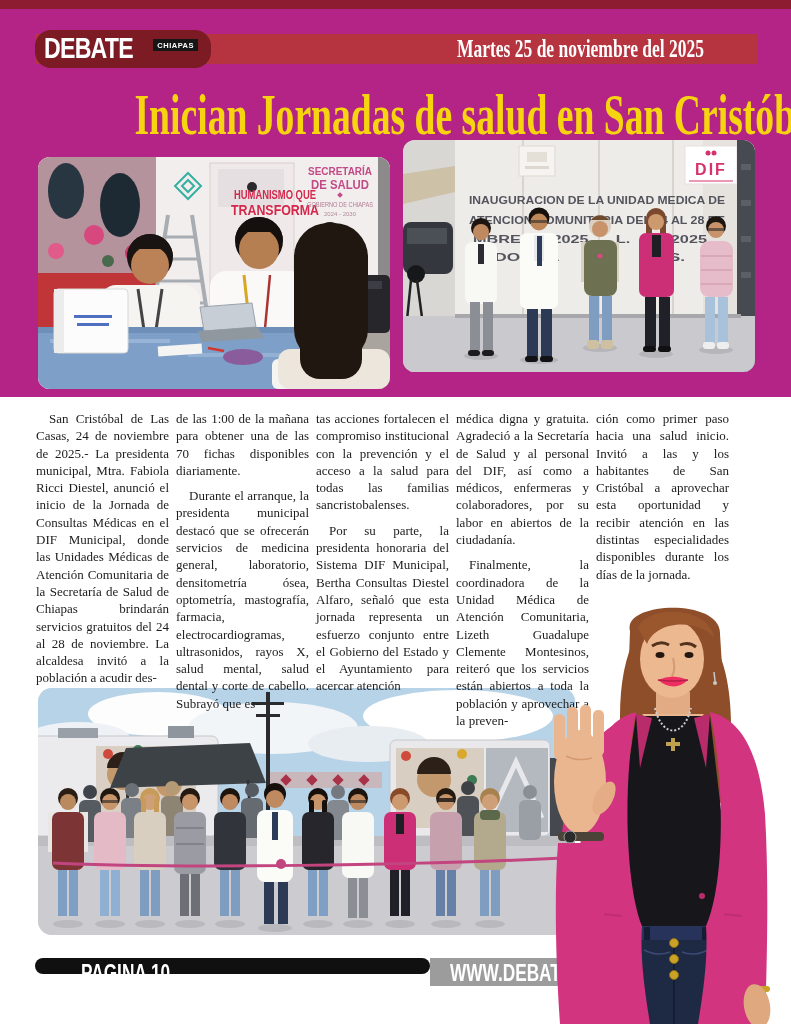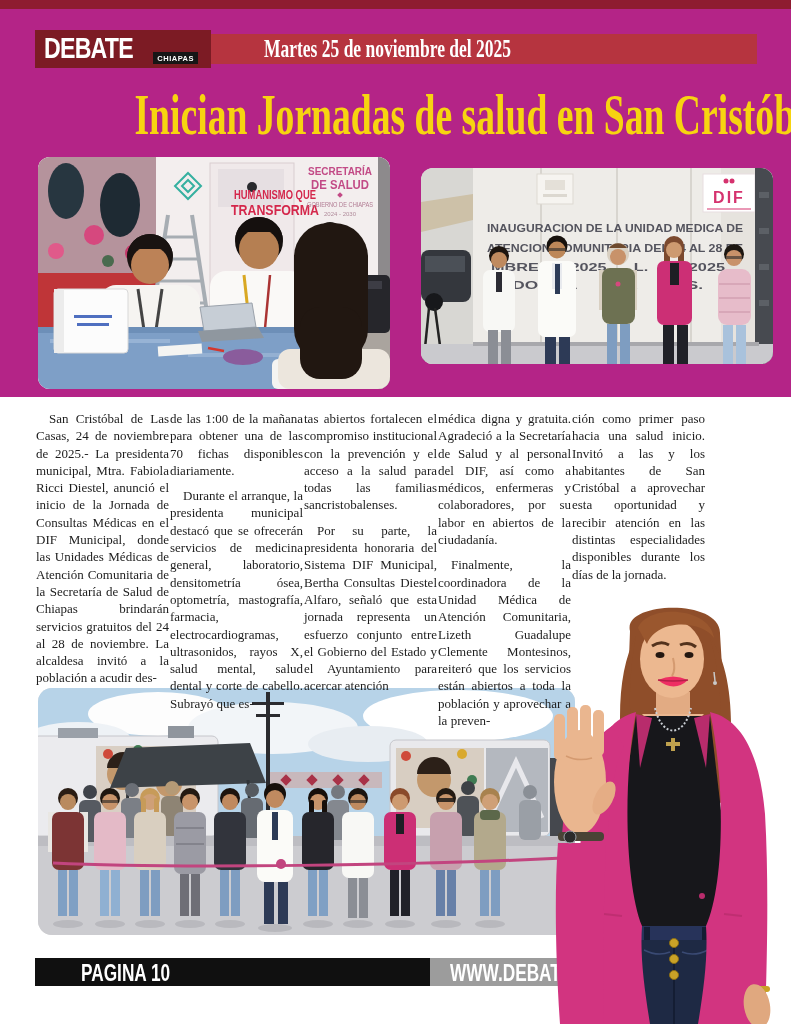--- a/index.html
+++ b/index.html
@@ -5,50 +5,50 @@
   html,body { margin:0; padding:0; background:#ffffff; }
   .page { position:relative; width:791px; height:1024px; background:#ffffff; overflow:hidden;
           font-family:"Liberation Serif", serif; }
 
   
   .magenta-block { position:absolute; left:0; top:0; width:791px; height:397px; background:#b42487; }
   .top-strip { position:absolute; left:0; top:0; width:791px; height:9px; background:#8e1c30; }
 
   
   .masthead-bar { position:absolute; left:35px; top:34px; width:722px; height:30px; background:#b6343f; display:flex; }
-  .logo-block { position:relative; width:176px; height:38px; margin-top:-4px; background:#7c1b24; }
+  .logo-block { position:relative; width:176px; height:38px; margin-top:-4px; background:#7c1b24;border-radius:16px; }
   .logo-text { position:absolute; left:9px; top:2px; font-family:"Liberation Sans",sans-serif; font-weight:bold;
                font-size:29px; color:#ffffff; letter-spacing:-1px; transform:scaleX(.8); transform-origin:left;
                white-space:nowrap; }
-  .logo-badge { position:absolute; right:13px; top:22px; background:#161616; color:#ffffff;
+  .logo-badge { position:absolute; right:13px; top:9px; background:#161616; color:#ffffff;
                 font-family:"Liberation Sans",sans-serif; font-weight:bold; font-size:7.5px;
                 padding:2px 4px 1px 4px; letter-spacing:.5px; }
-  .date-area { flex:1; display:flex; align-items:center; justify-content:flex-start; }
+  .date-area { flex:1; display:flex; align-items:center; justify-content:flex-end; }
   .date-text { color:#ffffff; font-weight:bold; font-size:25px; transform:scaleX(.7); white-space:nowrap; }
 
   
   .headline { position:absolute; left:0; top:82px; width:791px; }
   .headline-text { display:block; text-align:center; white-space:nowrap; font-weight:bold; font-size:57px;
                    color:#f7d410; transform:scaleX(.66); }
 
   
   .photo { position:absolute; border-radius:12px; overflow:hidden; background:#ddd; }
   .photo-tl { left:38px;  top:157px; width:352px; height:232px; }
-  .photo-tr { left:403px; top:168px; width:352px; height:196px;margin-left:18px; }
+  .photo-tr { left:403px; top:140px; width:352px; height:232px; }
   .photo-bottom { left:38px; top:688px; width:537px; height:247px; border-radius:14px; }
   .photo svg { display:block; }
 
   
-  .article { position:absolute; left:36px; top:410px; width:719px; display:flex; gap:1px; z-index:1; }
+  .article { position:absolute; left:36px; top:410px; width:719px; display:flex; gap:7px; z-index:1; }
   .col { width:133px; text-align:justify; font-size:13px; line-height:17.3px; color:#1c1c1c; }
   .col p { margin:0 0 8px 0; }
   .col p.indent { text-indent:13px; }
 
   
-  .footer-black { position:absolute; left:35px; top:958px; width:395px; height:28px; background:#101010; z-index:2; }
+  .footer-black { position:absolute; left:35px; top:958px; width:395px; height:16px; background:#101010; z-index:2;border-radius:13px; }
   .footer-gray  { position:absolute; left:430px; top:958px; width:270px; height:28px; background:#9c9c9c; z-index:2; }
   .footer-text { position:absolute; top:2px; color:#ffffff; font-family:"Liberation Sans",sans-serif;
                  font-weight:bold; font-size:23px; white-space:nowrap; transform:scaleX(.75); transform-origin:left; }
   .footer-black .footer-text { left:46px; }
   .footer-gray  .footer-text { left:20px; }
 
   
   .woman { position:absolute; left:552px; top:596px; width:239px; height:428px; z-index:5; }
 </style>
 </head>
@@ -287,21 +287,21 @@
 
   <div class="article">
     <div class="col">
       <p class="indent">San Cristóbal de Las Casas, 24 de noviembre de 2025.- La presidenta municipal, Mtra. Fabiola Ricci Diestel, anunció el inicio de la Jornada de Consultas Médicas en el DIF Municipal, donde las Unidades Médicas de Atención Comunitaria de la Secretaría de Salud de Chiapas brindarán servicios gratuitos del 24 al 28 de noviembre. La alcaldesa invitó a la población a acudir des-</p>
     </div>
     <div class="col">
       <p>de las 1:00 de la mañana para obtener una de las 70 fichas disponibles diariamente.</p>
       <p class="indent">Durante el arranque, la presidenta municipal destacó que se ofrecerán servicios de medicina general, laboratorio, densitometría ósea, optometría, mastografía, farmacia, electrocardiogramas, ultrasonidos, rayos X, salud mental, salud dental y corte de cabello. Subrayó que es-</p>
     </div>
     <div class="col">
-      <p>tas abiertos fortalecen el compromiso institucional con la prevención y el acceso a la salud para todas las familias sancristobalenses.</p>
+      <p>tas acciones fortalecen el compromiso institucional con la prevención y el acceso a la salud para todas las familias sancristobalenses.</p>
       <p class="indent">Por su parte, la presidenta honoraria del Sistema DIF Municipal, Bertha Consultas Diestel Alfaro, señaló que esta jornada representa un esfuerzo conjunto entre el Gobierno del Estado y el Ayuntamiento para acercar atención</p>
     </div>
     <div class="col">
       <p>médica digna y gratuita. Agradeció a la Secretaría de Salud y al personal del DIF, así como a médicos, enfermeras y colaboradores, por su labor en abiertos de la ciudadanía.</p>
       <p class="indent">Finalmente, la coordinadora de la Unidad Médica de Atención Comunitaria, Lizeth Guadalupe Clemente Montesinos, reiteró que los servicios están abiertos a toda la población y aprovechar a la preven-</p>
     </div>
     <div class="col">
       <p>ción como primer paso hacia una salud inicio. Invitó a las y los habitantes de San Cristóbal a aprovechar esta oportunidad y recibir atención en las distintas especialidades disponibles durante los días de la jornada.</p>
     </div>
   </div>

